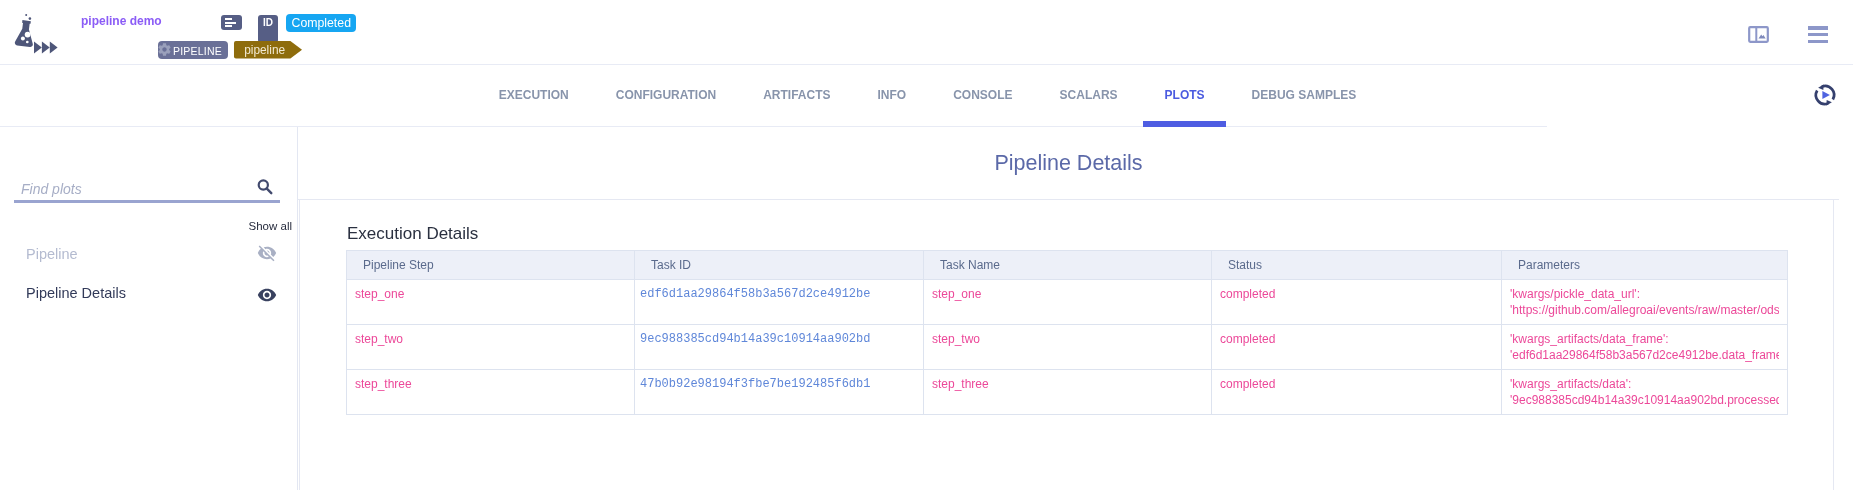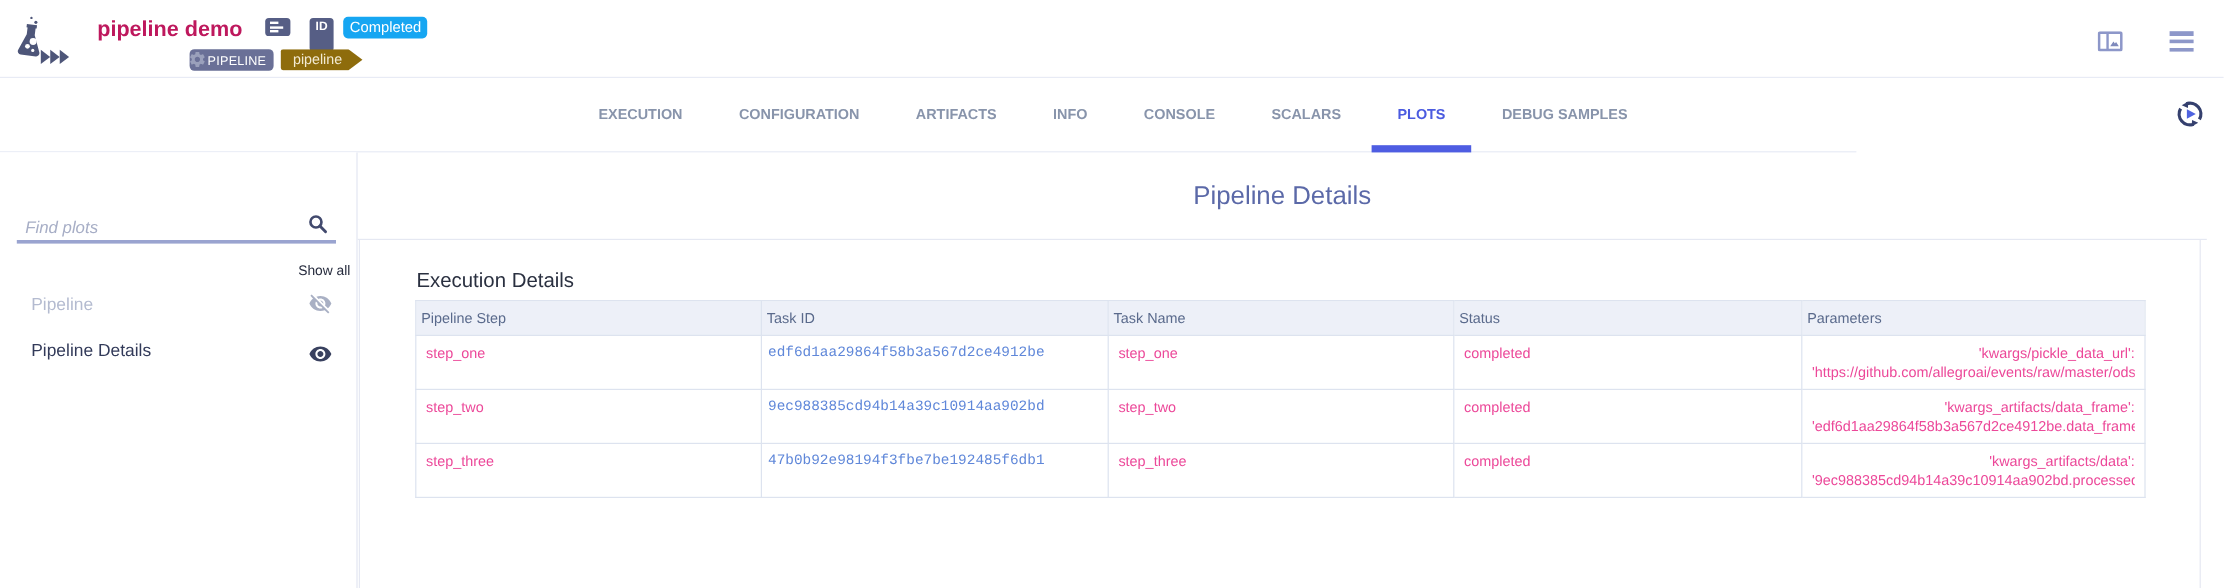--- a/index.html
+++ b/index.html
@@ -1,20 +1,20 @@
 <!DOCTYPE html>
 <html><head>
 <meta charset="utf-8">
 <style>
 * { margin:0; padding:0; box-sizing:border-box; }
 html,body { width:1853px; height:490px; background:#fff; font-family:"Liberation Sans", sans-serif; overflow:hidden; }
 #page { position:absolute; left:0; top:0; width:1853px; height:490px; }
 .topbar { position:absolute; left:0; top:0; width:1853px; height:65px; background:#fff; border-bottom:1px solid #e8ebf5; }
 .flask { position:absolute; left:14px; top:12px; }
-.title { position:absolute; left:81px; top:14px; font-size:18px; font-weight:bold; color:#be185d; }
+.title { position:absolute; left:81px; top:14px; font-size:12px; font-weight:bold; color:#8b5cf6; }
 .descicon { position:absolute; left:221px; top:15px; width:21px; height:15px; background:#565e85; border-radius:3px; }
 .descicon .l1,.descicon .l2,.descicon .l3 { position:absolute; left:4px; height:2px; background:#fff; }
 .descicon .l1 { top:3px; width:7px; }
 .descicon .l2 { top:6.5px; width:11px; }
 .descicon .l3 { top:10px; width:7px; }
 .idbadge { position:absolute; left:258px; top:15px; width:20px; height:28px; background:#565e85; border-radius:3px; color:#fff; font-size:10px; font-weight:bold; text-align:center; line-height:15px; }
 .completed { position:absolute; left:286px; top:13.5px; height:18.5px; background:#16a6f2; border-radius:4px; color:#fff; font-size:12.3px; line-height:18.5px; padding:0 5.5px; }
 .controller { position:absolute; left:81px; top:38.5px; font-size:15px; color:#5d6690;margin-top:41px; }
 .pipelinebadge { position:absolute; left:158px; top:41px; width:70px; height:17.5px; background:#6a7097; border-radius:4px; color:#fff; }
 .pipelinebadge span { position:absolute; left:15px; top:3.5px; font-size:10.5px; letter-spacing:0.2px; }
@@ -36,24 +36,24 @@
 .sb-item1 { position:absolute; left:26px; top:245.5px; font-size:14.5px; color:#b4bbd0; }
 .sb-item2 { position:absolute; left:26px; top:284.5px; font-size:14.5px; color:#323a59; }
 .eyeoff { position:absolute; left:257px; top:243px; }
 .eyeon { position:absolute; left:257px; top:284.5px; }
 .ptitle { position:absolute; left:298px; top:151px; width:1541px; text-align:center; font-size:21.5px; color:#5b69a8; }
 .pdivider { position:absolute; left:298px; top:199px; width:1541px; height:1px; background:#e5e8f2; }
 .card { position:absolute; left:299px; top:200px; width:1535px; height:290px; border-left:1px solid #e5e8f2; border-right:1px solid #e5e8f2; background:#fff; }
 .exdetails { position:absolute; left:347px; top:224px; font-size:17px; color:#2a3040; }
 .extable { position:absolute; left:346px; top:250px; width:1441px; border-collapse:collapse; table-layout:fixed; font-size:12px; }
 .extable th, .extable td { border:1px solid #dde3ef; text-align:left; vertical-align:top; overflow:hidden; }
-.extable th { background:#edf0f8; color:#5a6a8c; font-weight:normal; height:29px; padding:0 4px; vertical-align:middle; }
+.extable th { background:#edf0f8; color:#5a6a8c; font-weight:normal; height:29px; padding:0 16px; vertical-align:middle; }
 .extable td { height:45px; padding:6px 8px 0 8px; color:#ec4899; line-height:16px; }
 .extable td.link { color:#5f87d9; padding-left:5px;font-family:Liberation Mono, monospace; }
-.extable td .nw { white-space:nowrap; overflow:hidden;text-align:right; }
+.extable td .nw { white-space:nowrap; overflow:hidden; }
 </style>
 </head>
 <body>
 <div id="page">
 <div class="topbar">
   <svg class="flask" width="48" height="46" viewBox="0 0 48 46">
     <g fill="#4e5679">
       <g transform="rotate(7 11 20)">
         <path d="M7 8.5 h8.5 v2.7 h-0.9 v5.8 l5.5 13.6 a2.7 2.7 0 0 1 -2.5 3.7 h-12.7 a2.7 2.7 0 0 1 -2.5 -3.7 l5.5 -13.6 v-5.8 h-0.9 z"></path>
       </g>

